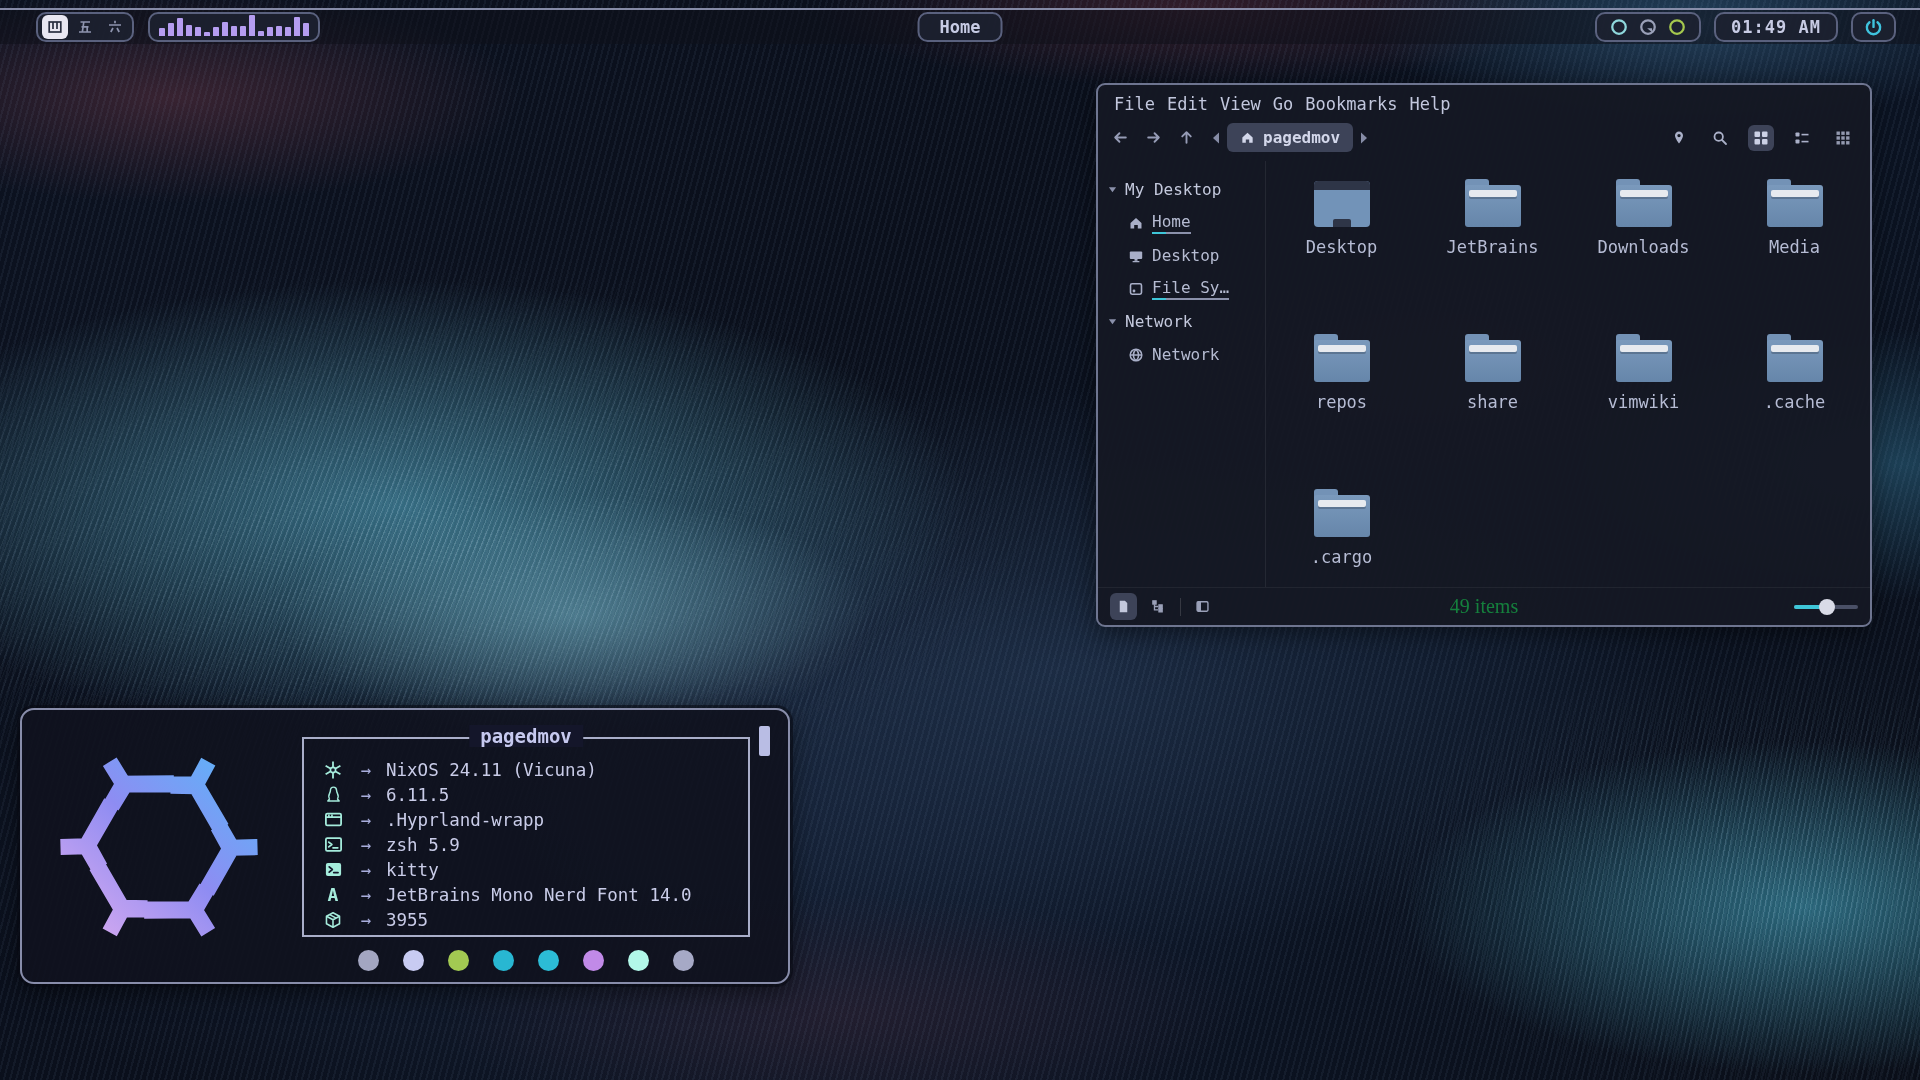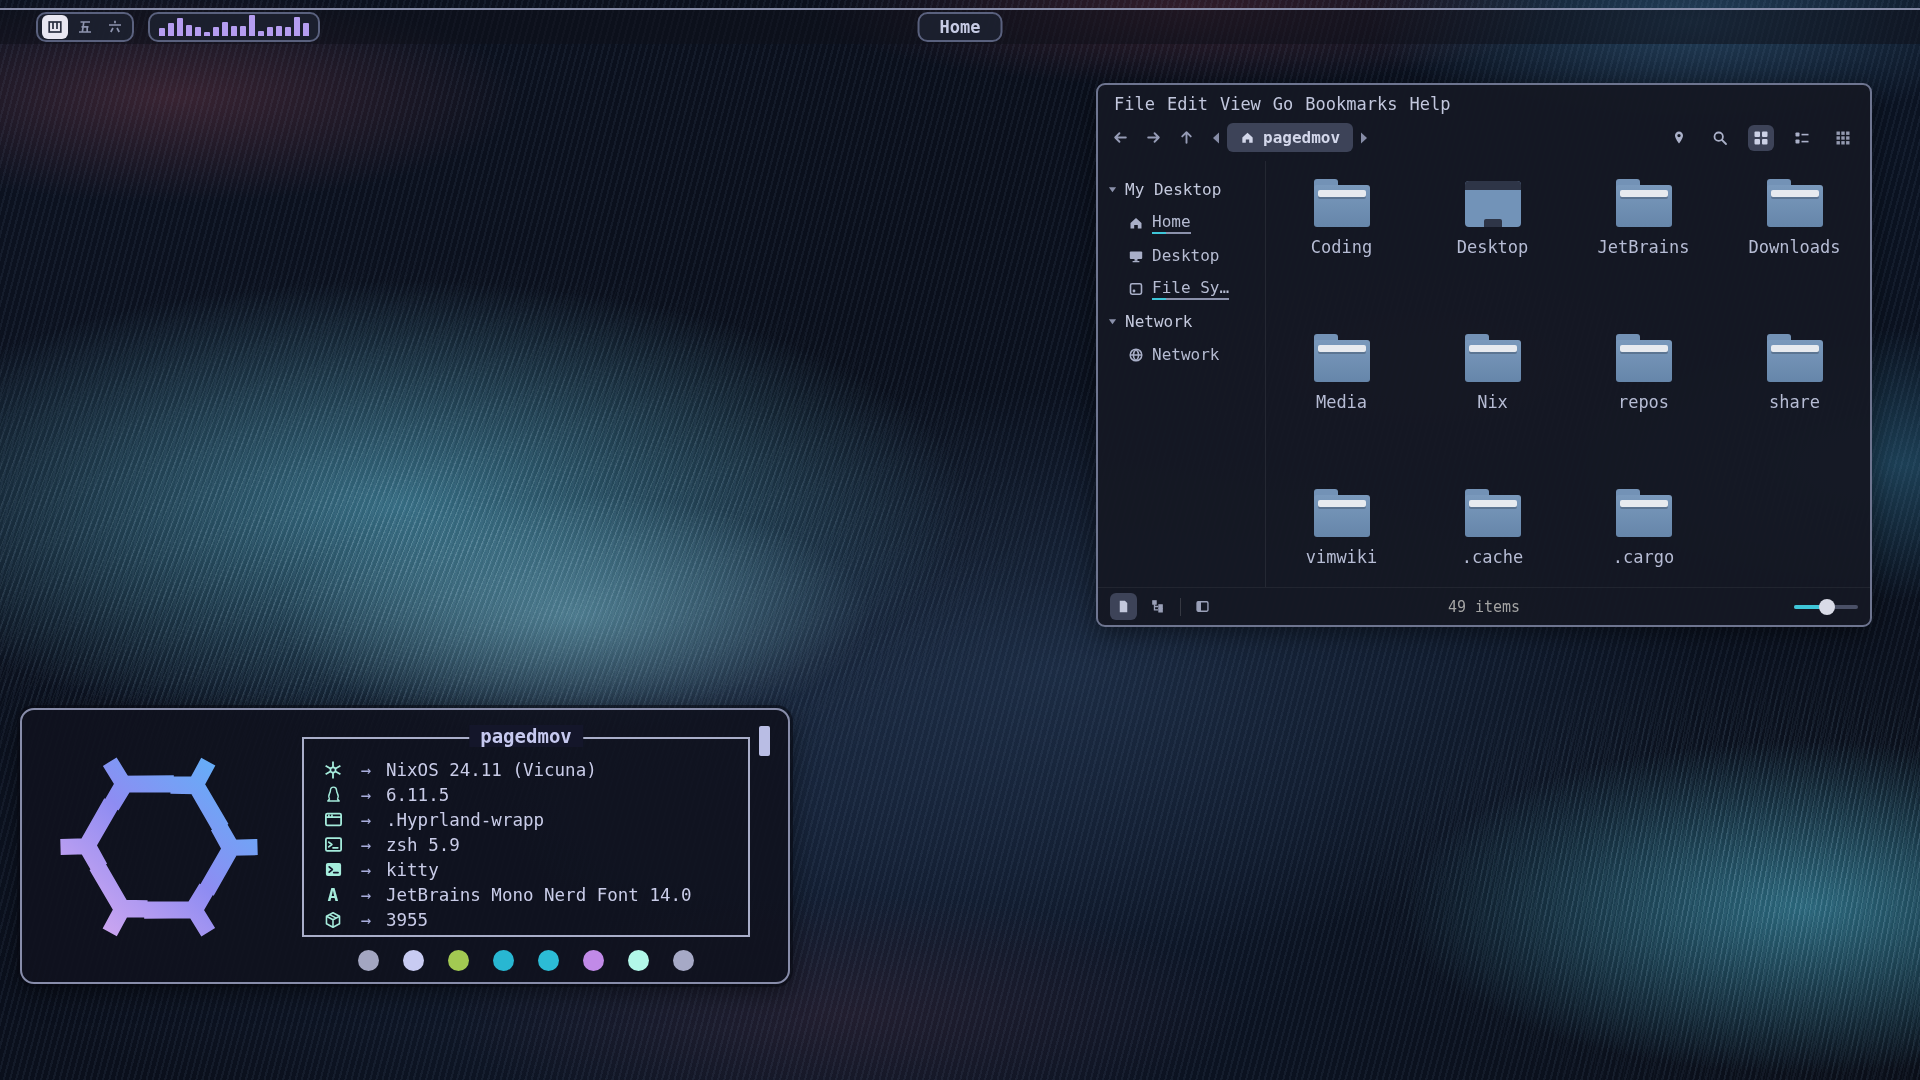--- a/index.html
+++ b/index.html
@@ -98,21 +98,21 @@
   .monitor-ic .stand { position:absolute; bottom:0; left:50%; transform:translateX(-50%);
     width:18px; height:8px; background:#2e3547; border-radius:2px 2px 0 0; }
   .fm-status { height:38px; border-top:1px solid rgba(255,255,255,0.06);
     display:flex; align-items:center; padding:0 12px; gap:8px; position:relative; flex:none; }
   .st-btn { width:27px; height:27px; display:flex; align-items:center; justify-content:center;
     border-radius:6px; color:#c3c8dc; }
   .st-btn.active { background:#3d4358; }
   .st-btn.dim { color:#9aa0b8; }
   .st-sep { width:1px; height:18px; background:rgba(255,255,255,0.14); }
   .st-count { position:absolute; left:50%; transform:translateX(-50%);
-    font-size:15px; color:#a3a3a3; }
+    font-size:20px; color:#15803d;font-family:Liberation Serif, serif; }
   .zoom-slider { margin-left:auto; width:64px; height:16px; position:relative; }
   .zoom-track { position:absolute; top:6px; left:0; right:0; height:4px;
     background:#4a5066; border-radius:2px; }
   .zoom-fill { position:absolute; top:6px; left:0; height:4px; background:#3ec6d8;
     border-radius:2px; }
   .zoom-thumb { position:absolute; top:0; width:16px; height:16px; border-radius:50%;
     background:#d9dbe7; transform:translateX(-8px); }
 
   
   .term { position:absolute; left:20px; top:708px; width:770px; height:276px;
@@ -179,20 +179,41 @@
       <div class="viz-bar" style="height: 5px; background: rgb(181, 157, 240);"></div>
       <div class="viz-bar" style="height: 9px; background: rgb(181, 157, 240);"></div>
       <div class="viz-bar" style="height: 10px; background: rgb(181, 157, 240);"></div>
       <div class="viz-bar" style="height: 9px; background: rgb(181, 157, 240);"></div>
       <div class="viz-bar" style="height: 19px; background: rgb(181, 157, 240);"></div>
       <div class="viz-bar" style="height: 13px; background: rgb(181, 157, 240);"></div>
     </div>
 
   <div class="pill home-pill">Home</div>
 
+  <div class="right-group">
+    <div class="pill tray-pill">
+      <svg class="tray-dot" width="18" height="18" viewBox="0 0 16 16" fill="none" stroke-width="2" stroke="#8fd8dc">
+          <circle cx="8" cy="8" r="6"></circle>
+        </svg>
+      <svg class="tray-dot" width="18" height="18" viewBox="0 0 16 16" fill="none" stroke-width="2" stroke="#9aa0b8">
+          <circle cx="8" cy="8" r="6"></circle>
+           <polygon class="tri" points="7.2,9.2 11.6,9.2 11.6,12.6" stroke="none" fill="#9aa0b8"></polygon>
+        </svg>
+      <svg class="tray-dot" width="18" height="18" viewBox="0 0 16 16" fill="none" stroke-width="2" stroke="#a5c84e">
+          <circle cx="8" cy="8" r="6"></circle>
+        </svg>
+    </div>
+    <div class="pill clock-pill">01:49 AM</div>
+    <div class="pill power-pill">
+      <svg width="19" height="19" viewBox="0 0 16 16" fill="none" stroke="currentColor" stroke-width="2" stroke-linecap="round">
+        <path d="M8 1.8V7.5"></path>
+          <path d="M11.4 3.6a5.6 5.6 0 1 1 -6.8 0"></path>
+        </svg>
+    </div>
+  </div>
 </div>
 
 <div class="fm">
   <div class="fm-menubar">
     <span class="fm-menu-item">File</span>
     <span class="fm-menu-item">Edit</span>
     <span class="fm-menu-item">View</span>
     <span class="fm-menu-item">Go</span>
     <span class="fm-menu-item">Bookmarks</span>
     <span class="fm-menu-item">Help</span>
@@ -325,29 +346,20 @@
             <circle cx="8" cy="8" r="5.8"></circle>
               <path d="M2.2 8h11.6M8 2.2c-3.4 3.6-3.4 8 0 11.6M8 2.2c3.4 3.6 3.4 8 0 11.6"></path>
             </svg>
           </span>
         <span>Network</span>
       </div>
     </div>
 
     <div class="fm-main">
       <div class="grid-cell">
-        <div class="folder-ic">
-            <div class="tab"></div>
-            <div class="bodyp">
-              <div class="stripe"></div>
-            </div>
-          </div>
-        <div class="grid-label">Coding</div>
-      </div>
-      <div class="grid-cell">
         <div class="monitor-ic">
             <div class="bar"></div>
             <div class="stand"></div>
           </div>
         <div class="grid-label">Desktop</div>
       </div>
       <div class="grid-cell">
         <div class="folder-ic">
             <div class="tab"></div>
             <div class="bodyp">
@@ -366,29 +378,20 @@
         <div class="grid-label">Downloads</div>
       </div>
       <div class="grid-cell">
         <div class="folder-ic">
             <div class="tab"></div>
             <div class="bodyp">
               <div class="stripe"></div>
             </div>
           </div>
         <div class="grid-label">Media</div>
-      </div>
-      <div class="grid-cell">
-        <div class="folder-ic">
-            <div class="tab"></div>
-            <div class="bodyp">
-              <div class="stripe"></div>
-            </div>
-          </div>
-        <div class="grid-label">Nix</div>
       </div>
       <div class="grid-cell">
         <div class="folder-ic">
             <div class="tab"></div>
             <div class="bodyp">
               <div class="stripe"></div>
             </div>
           </div>
         <div class="grid-label">repos</div>
       </div>

